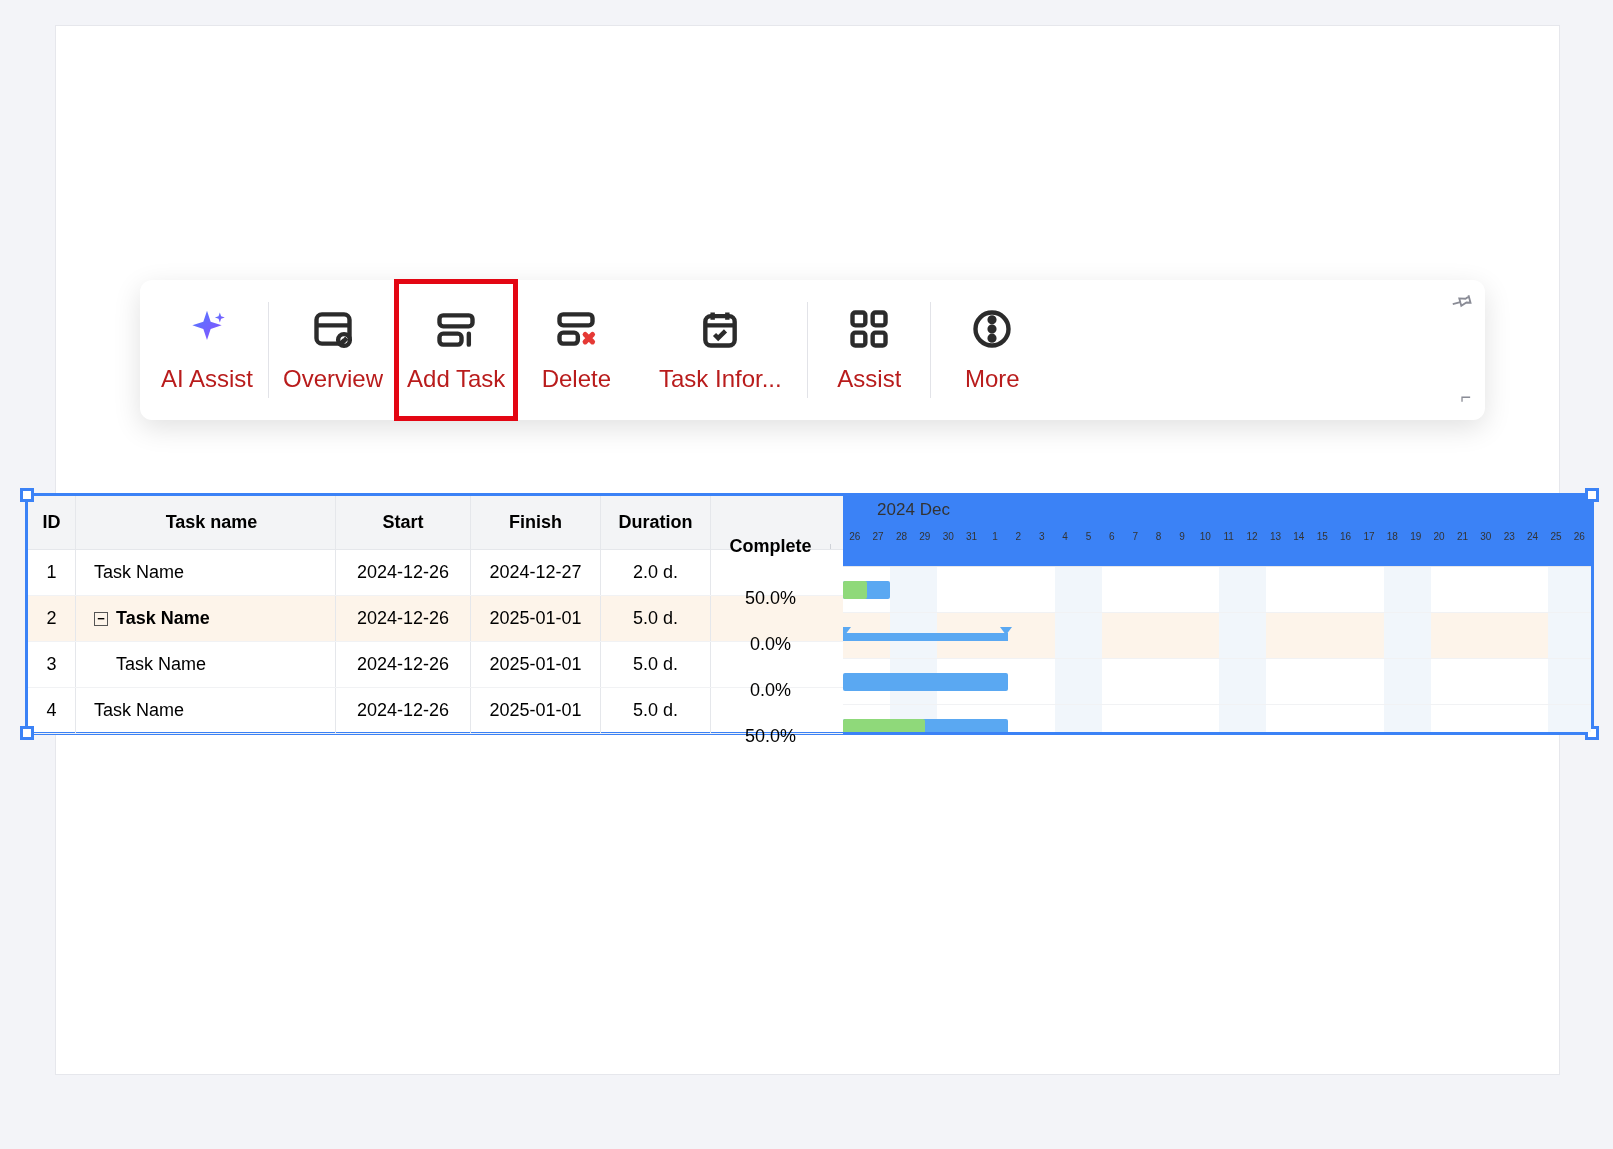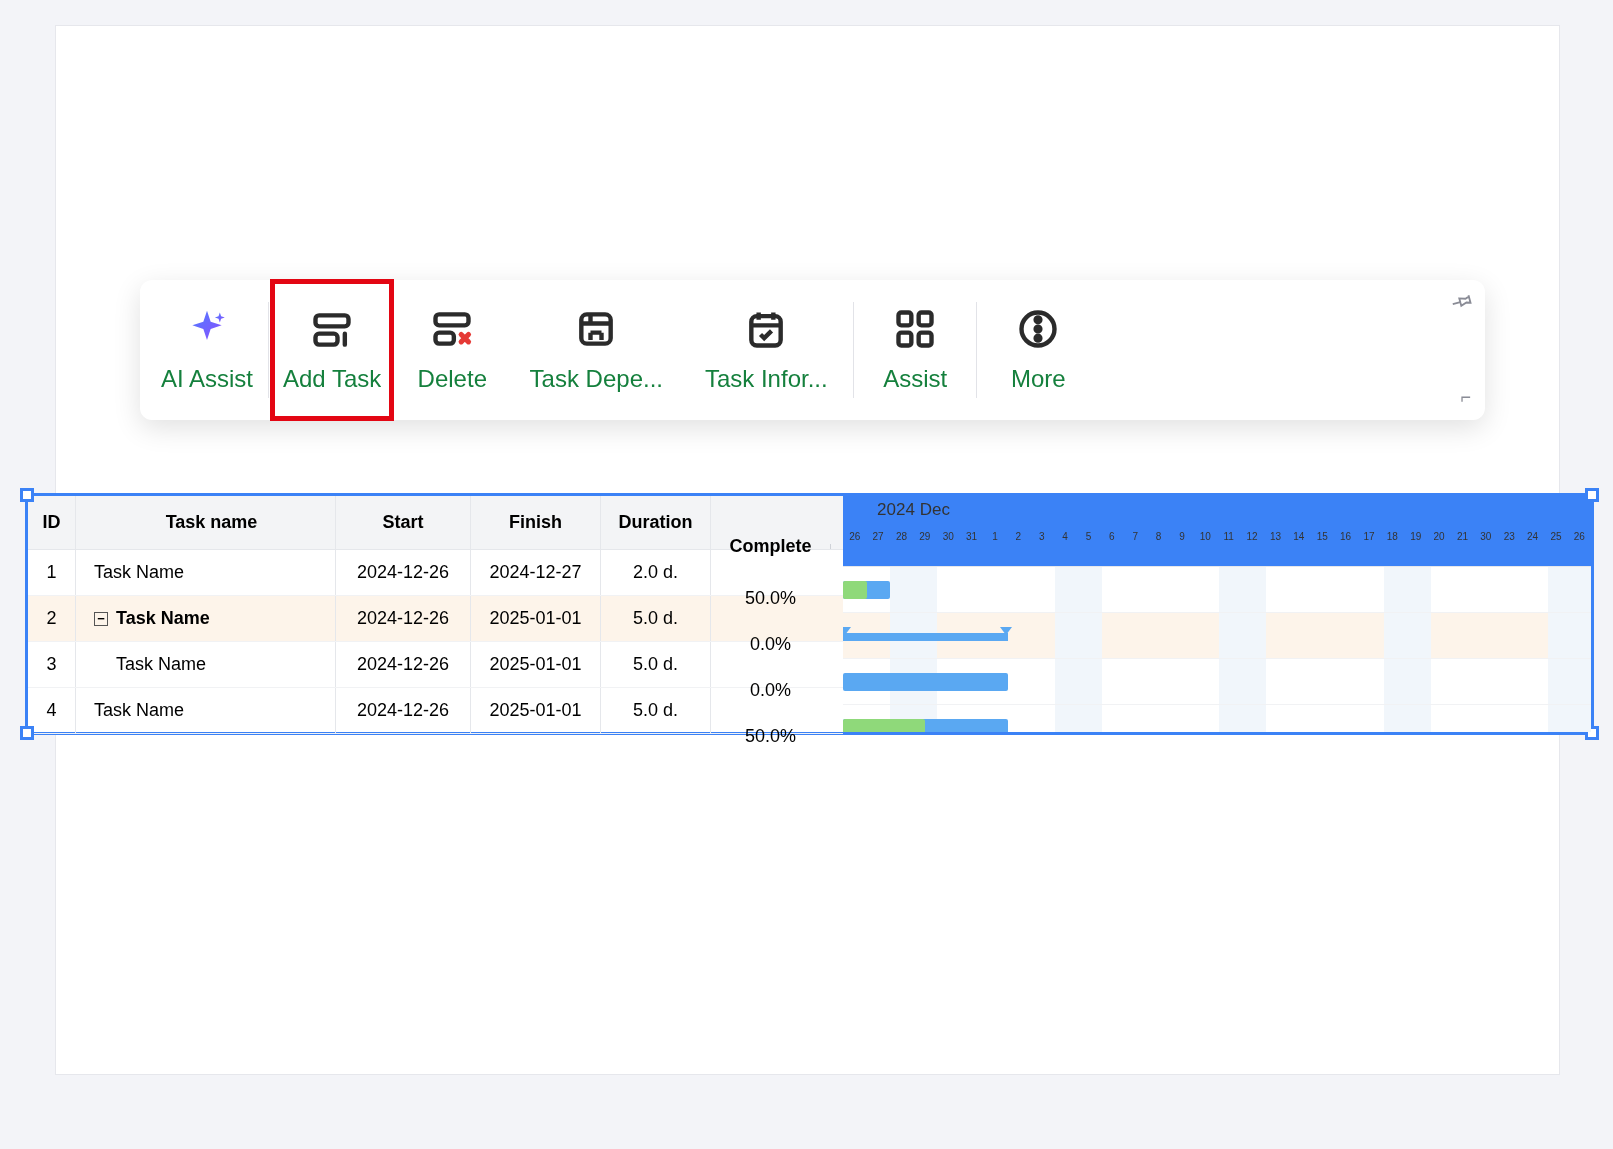--- a/index.html
+++ b/index.html
@@ -35,21 +35,21 @@
     align-items: center;
     justify-content: center;
     gap: 14px;
     padding: 0 12px;
     min-width: 118px;
     position: relative;
     cursor: pointer;
   }
   .toolbar-btn .label {
     font-size: 24px;
-    color: #15803d;
+    color: #b91c1c;
     white-space: nowrap;
     overflow: hidden;
     text-overflow: ellipsis;
     max-width: 155px;
   }
   .toolbar-btn.highlighted {
     outline: 5px solid #e30613;
     outline-offset: -4px;
     gap: 13px;
   }
@@ -175,42 +175,44 @@
             <stop offset="0" stop-color="#4f7cff"></stop>
             <stop offset="1" stop-color="#8a4fff"></stop>
           </linearGradient>
         </defs>
       <path fill="url(#g1)" d="M12 2l2 6 6 2-6 2-2 6-2-6-6-2 6-2 2-6z"></path>
       <path fill="url(#g1)" d="M19 3l.7 2 2 .7-2 .7-.7 2-.7-2-2-.7 2-.7.7-2z"></path>
     </svg>
     <span class="label">AI Assist</span>
   </div>
   <div class="toolbar-sep"></div>
+  <div class="toolbar-btn">
+    <svg viewBox="0 0 24 24" fill="none" stroke="#2b2b2b" stroke-width="2.4">
+      <rect x="3" y="4" width="18" height="16" rx="3"></rect>
+        <path d="M3 10h18"></path>
+      <circle cx="18" cy="18" r="3.2" fill="#fff"></circle>
+        <path d="M16.5 18l1 1 2-2"></path>
+    </svg>
+    <span class="label">Overview</span>
+  </div>
   <div class="toolbar-btn highlighted">
     <svg viewBox="0 0 24 24" fill="none" stroke="#2b2b2b" stroke-width="2.4">
       <rect x="3" y="4" width="18" height="6" rx="2"></rect>
         <rect x="3" y="14" width="12" height="6" rx="2"></rect>
       <path d="M19 14v6" stroke-linecap="round"></path>
     </svg>
     <span class="label">Add Task</span>
   </div>
   <div class="toolbar-btn">
     <svg viewBox="0 0 24 24" fill="none" stroke="#2b2b2b" stroke-width="2.4">
       <rect x="3" y="4" width="18" height="6" rx="2"></rect>
         <rect x="3" y="14" width="10" height="6" rx="2"></rect>
       <path d="M17 15l4 4M21 15l-4 4" stroke="#e53935" stroke-width="2.8" stroke-linecap="round"></path>
     </svg>
     <span class="label">Delete</span>
-  </div>
-  <div class="toolbar-btn" style="min-width:170px">
-    <svg viewBox="0 0 24 24" fill="none" stroke="#2b2b2b" stroke-width="2.4">
-      <rect x="4" y="4" width="16" height="16" rx="3"></rect>
-        <path d="M4 9h16M9 4v5M9 14h6M9 14v4M15 14v4"></path>
-    </svg>
-    <span class="label">Task Depe...</span>
   </div>
   <div class="toolbar-btn" style="min-width:170px">
     <svg viewBox="0 0 24 24" fill="none" stroke="#2b2b2b" stroke-width="2.4">
       <rect x="4" y="5" width="16" height="16" rx="3"></rect>
         <path d="M4 10h16M8 3v4M16 3v4"></path>
       <path d="M9 15l2 2 4-4"></path>
     </svg>
     <span class="label">Task Infor...</span>
   </div>
   <div class="toolbar-sep"></div>

